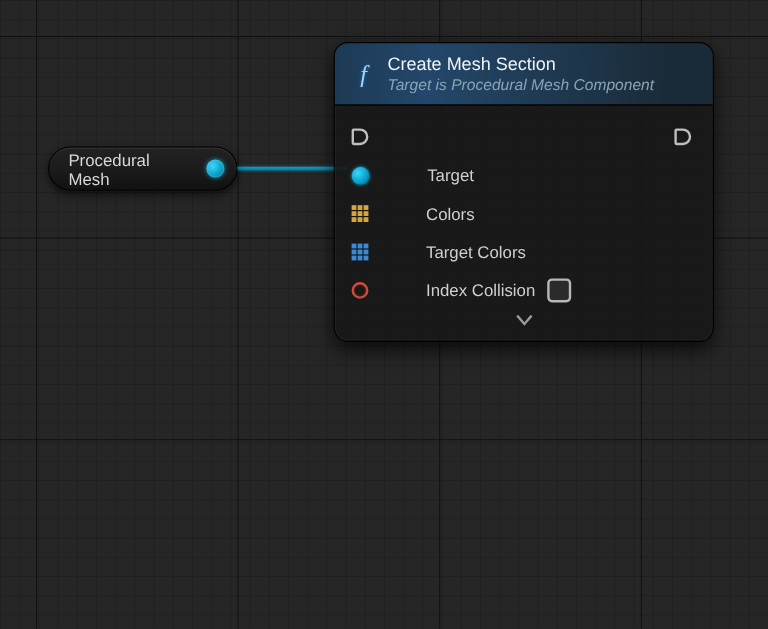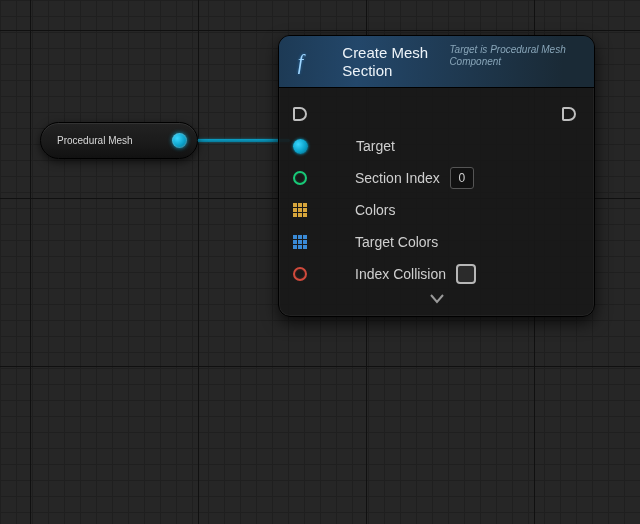--- a/index.html
+++ b/index.html
@@ -43,21 +43,21 @@
     top: 122px; left: 40px;
     width: 158px; height: 37px;
     border-radius: 19px;
     background: linear-gradient(#222, #1a1a1a 60%, #111);
     border: 1px solid #000;
     box-shadow: inset 0 1px 0 rgba(255,255,255,.08), 0 3px 8px rgba(0,0,0,.6);
     display: flex; align-items: center;
     padding: 0 10px 0 16px;
     gap: 10px;
     color: #d8d8d8;
-    font-size: 10px;
+    font-size: 14px;
   }
   .pill .pin {
     width: 15px; height: 15px; border-radius: 50%;
     background: radial-gradient(circle at 35% 35%, #39d7ff, #0aa0c8 55%, #055a73);
     box-shadow: 0 0 4px #0aa0c8, inset 0 0 2px rgba(255,255,255,.5);
     margin-left: auto;
   }
 
   
   .node {
@@ -78,23 +78,23 @@
     padding: 0 14px;
     gap: 10px;
   }
   .fn-icon {
     width: 20px; height: 20px;
     display:flex;align-items:center;justify-content:center;
     font-style: italic; font-family: Georgia, serif;
     color: #9fd6ff; font-size: 20px; line-height: 1;
     text-shadow: 0 0 3px #2a6fa8;
   }
-  .node-title { display:flex; flex-direction:row; line-height:1.2;margin-left:24px; }
+  .node-title { display:flex; flex-direction:column; line-height:1.2; }
   .node-title .t { color: #eef4f9; font-size: 15px; font-weight: 500; }
-  .node-title .s { color: #88a5b8; font-size: 10px; font-style: italic; }
+  .node-title .s { color: #88a5b8; font-size: 13px; font-style: italic; }
 
   .node-body { padding: 10px 14px 8px 14px; }
   .row {
     display: flex; align-items: center;
     height: 32px; gap: 10px;
     font-size: 14px; color: #cfcfcf;
   }
   .row .label { white-space: nowrap; margin-left: 38px; }
 
   
@@ -178,25 +178,20 @@
     <div class="row execrow">
       <div class="execpin"></div>
       <div class="execpin"></div>
     </div>
 
     <div class="row">
       <div class="circ filled-blue"></div>
       <span class="label">Target</span>
     </div>
 
-    <div class="row">
-      <div class="circ green"></div>
-      <span class="label">Section Index</span>
-      <div class="intbox">0</div>
-    </div>
 
 
 
     <div class="row">
       <div class="arrpin arr-gold">
           <span></span>
           <span></span>
           <span></span>
           <span></span>
           <span></span>

